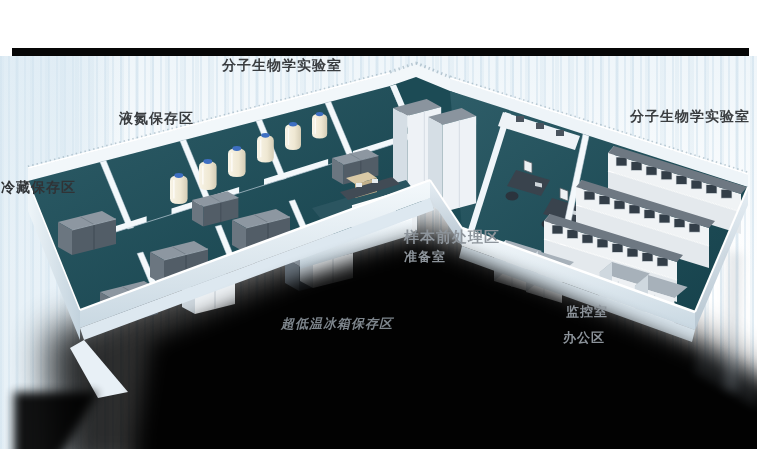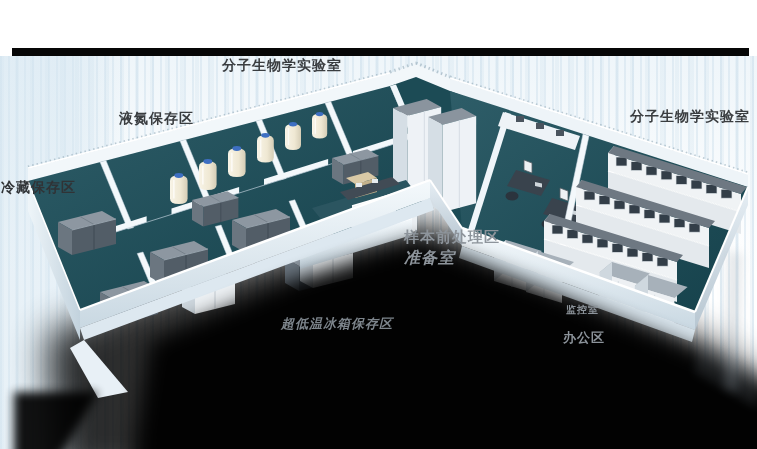--- a/index.html
+++ b/index.html
@@ -15,23 +15,23 @@
   svg.scene{position:absolute;left:0;top:0;}
   .lbl{position:absolute;font-weight:bold;font-size:14px;letter-spacing:1px;white-space:nowrap;line-height:1;}
   .lbl.dark{color:#3a3d40;}
   .lbl.gray{color:#8d949b;}
   .lbl.gray2{color:#7d858c;font-style:italic;}
   #l-prot{left:222px;top:58px;}
   #l-ln2{left:119px;top:111px;}
   #l-cold{left:1px;top:180px;color:#303336;}
   #l-mol{left:630px;top:109px;}
   #l-sample{left:404px;top:229px;font-size:15px;}
-  #l-prep{left:404px;top:250px;font-size:16px;font-style:italic;}
+  #l-prep{left:404px;top:250px;font-size:13px;}
   #l-office{left:563px;top:284px;font-size:13px;margin-top:47px;}
-  #l-monitor{left:566px;top:305px;font-size:10px;}
+  #l-monitor{left:566px;top:305px;font-size:13px;}
   #l-ult{left:281px;top:317px;font-size:13px;}
 </style>
 </head>
 <body>
 
 <div class="stage">
 
   <div class="streaks"></div>
 
   <svg class="scene" width="757" height="449" viewBox="0 0 757 449">

